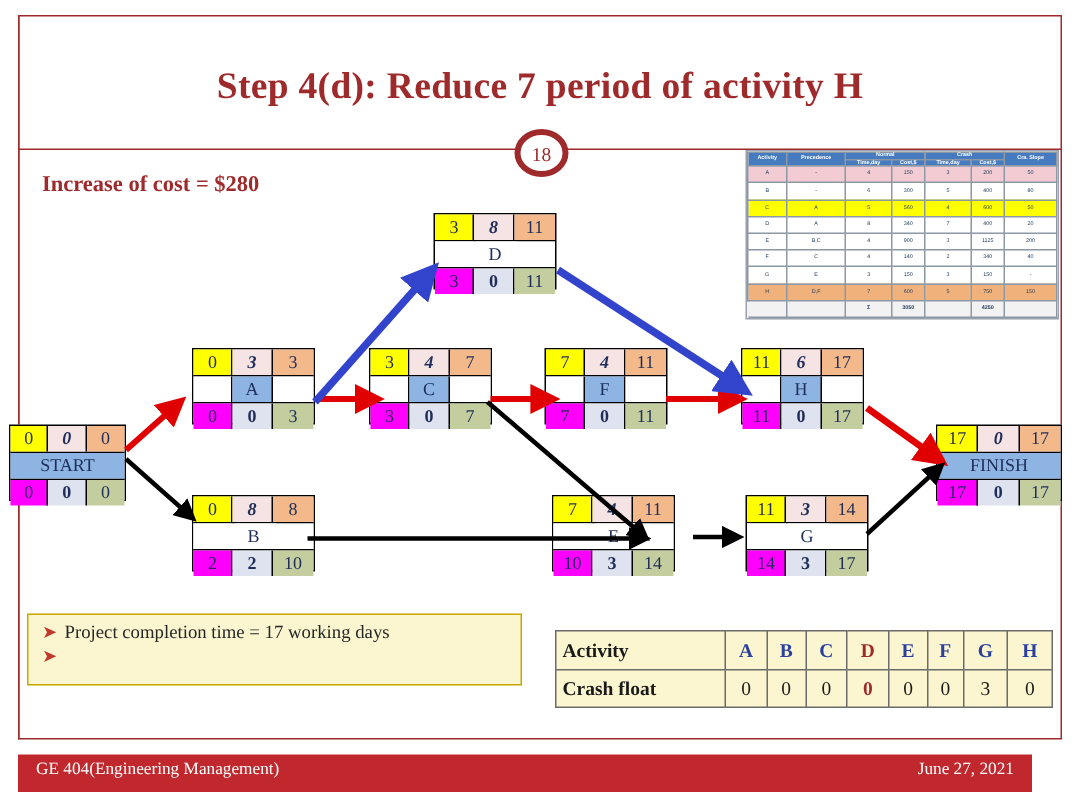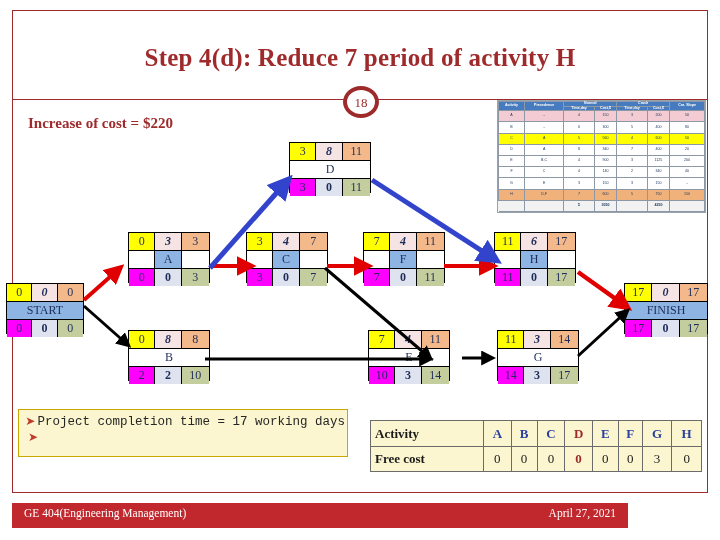--- a/index.html
+++ b/index.html
@@ -75,50 +75,50 @@
   #arrows{position:absolute;left:0;top:0;width:720px;height:540px;pointer-events:none;}
 
   
   .notes{
     position:absolute;left:18px;top:409px;width:330px;height:48px;
     background:#fbf6cf;border:1px solid #c8a800;box-sizing:border-box;
     padding:4px 2px 0 4px;
   }
   .notes .line{display:flex;align-items:baseline;font-size:12.5px;color:#262626;margin-bottom:1px;}
   .notes .bullet{color:#c0392b;font-size:12px;width:20px;text-align:center;font-family:"DejaVu Sans",sans-serif;}
-  .notes .txt{white-space:nowrap;font-family:Liberation Mono, monospace;}
+  .notes .txt{white-space:nowrap;}
   .cp-red{color:#c00000;font-weight:bold;font-style:italic;}
   .cp-blue{color:#2a4b9b;font-weight:bold;font-style:italic;}
 
   
   .floattable{position:absolute;left:370px;top:420px;width:332px;height:52px;}
   .floattable table{border-collapse:collapse;width:100%;height:100%;background:#fbf6cf;}
   .floattable td{border:1px solid #6b6b6b;text-align:center;font-size:13px;color:#1a1a1a;padding:0;line-height:15px;}
   .floattable td.lbl{text-align:left;padding-left:4px;font-weight:bold;width:108px;}
   .floattable td.hd{font-weight:bold;color:#2a3fa0;}
   .floattable td.hd.dcol{color:#9e2a2b;}
   .floattable td.dcol{color:#9e2a2b;font-weight:bold;}
 
   
-  .footer{position:absolute;left:12px;top:503px;width:616px;height:25px;background:#c0282d;}
+  .footer{position:absolute;left:12px;top:503px;width:676px;height:25px;background:#c0282d;}
   .footer .left{position:absolute;left:12px;top:4px;color:#ffffff;font-size:11.5px;}
   .footer .right{position:absolute;right:12px;top:4px;color:#ffffff;font-size:11.5px;}
 </style>
 </head>
 <body>
 
 <div id="slide">
 
   <div class="frame-outer"></div>
   <div class="frame-left"></div>
   <div class="frame-line"></div>
 
   <div class="title">Step 4(d): Reduce 7 period of activity H</div>
   <div class="slidenum">18</div>
-  <div class="subtitle">Increase of cost = $220</div>
+  <div class="subtitle">Increase of cost = $280</div>
 
   <div class="costtable">
     <table>
       <thead>
         <tr>
           <th rowspan="2">Activity</th>
           <th rowspan="2">Precedence</th>
           <th colspan="2">Normal</th>
           <th colspan="2">Crash</th>
           <th rowspan="2">Cra. Slope</th>
@@ -441,32 +441,32 @@
             <td class="hd">A</td>
             <td class="hd">B</td>
             <td class="hd">C</td>
             <td class="hd dcol">D</td>
             <td class="hd">E</td>
             <td class="hd">F</td>
             <td class="hd">G</td>
             <td class="hd">H</td>
           </tr>
           <tr>
-            <td class="lbl">Free cost</td>
+            <td class="lbl">Crash float</td>
             <td class="">0</td>
             <td class="">0</td>
             <td class="">0</td>
             <td class="dcol">0</td>
             <td class="">0</td>
             <td class="">0</td>
             <td class="">3</td>
             <td class="">0</td>
           </tr>
         </tbody>
     </table>
   </div>
 
   <div class="footer">
     <span class="left">GE 404(Engineering Management)</span>
-    <span class="right">April 27, 2021</span>
+    <span class="right">June 27, 2021</span>
   </div>
 
 </div>
 
 </body></html>

